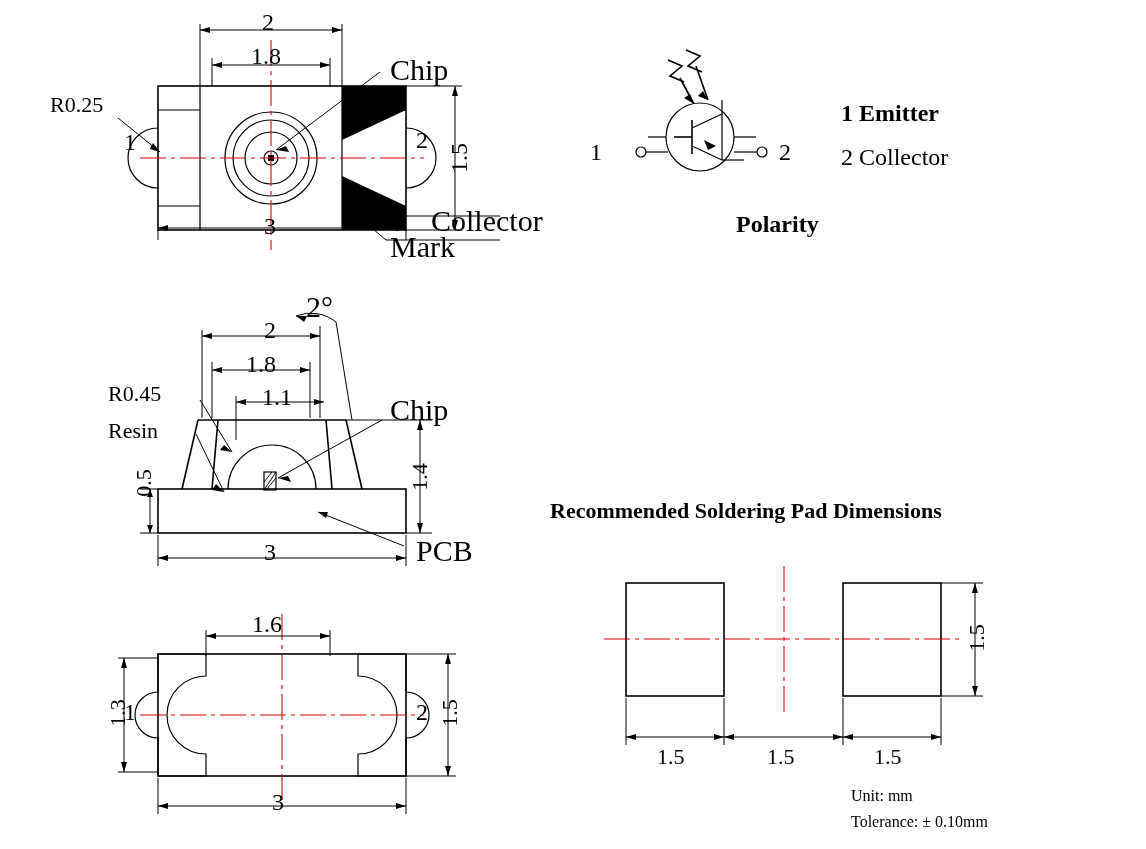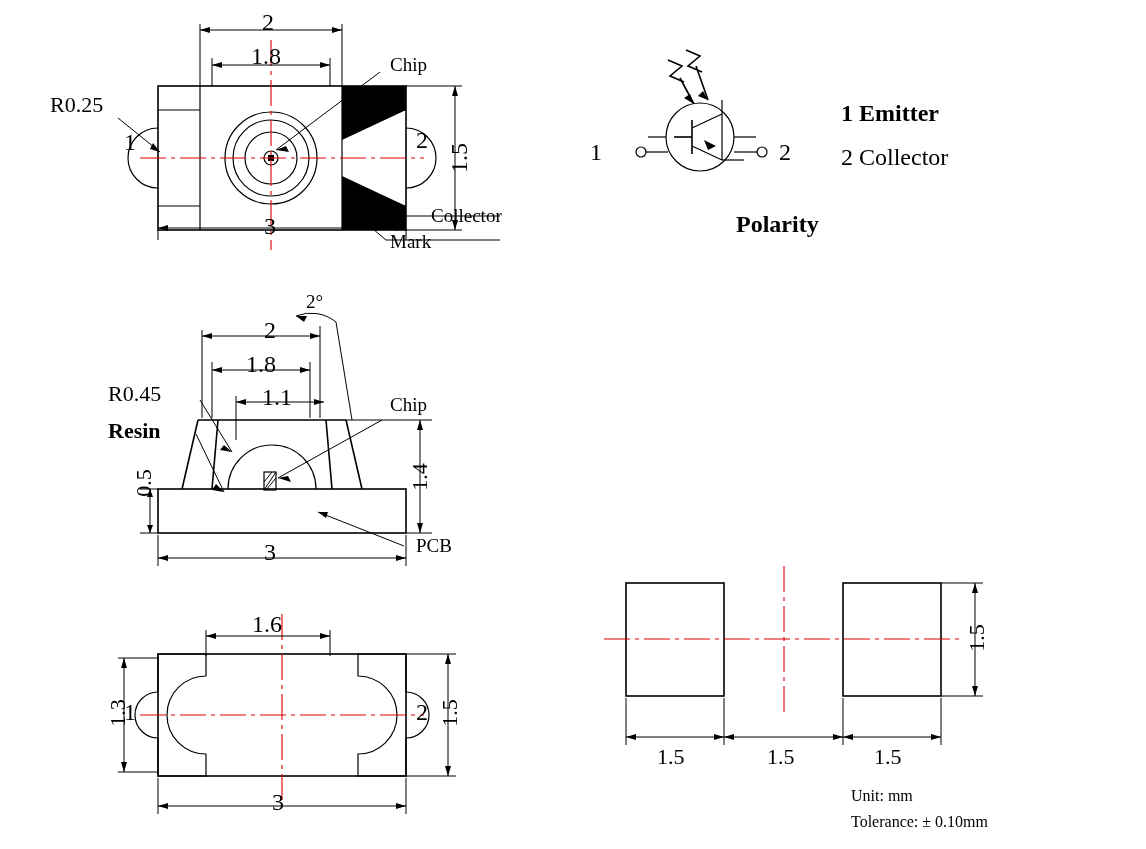--- a/index.html
+++ b/index.html
@@ -23,21 +23,21 @@
   }
   .lbl {
     position: absolute;
     white-space: nowrap;
     font-family: "Liberation Serif", serif;
     color: #000;
     line-height: 1;
   }
   .s20 { font-size: 16px; }
   .s22 { font-size: 22px; }
-  .s23 { font-size: 19px; }
+  .s23 { font-size: 30px; }
   .s24 { font-size: 24px; }
   .bold { font-weight: bold; }
   .vert {
     transform-origin: 50% 50%;
     transform: rotate(-90deg);
   }
   svg { position: absolute; left: 0; top: 0; }
   .ln  { stroke: #000; stroke-width: 1.2; fill: none; }
   .lnw { stroke: #000; stroke-width: 1.6; fill: none; }
   .thin{ stroke: #000; stroke-width: 1; fill: none; }
@@ -286,40 +286,41 @@
   <div class="lbl s24" style="left:416px; top:128px;">2</div>
   <div class="lbl s23" style="left:390px; top:55px;">Chip</div>
   <div class="lbl s23" style="left:390px; top:206px;margin-left:41px;">Collector</div>
   <div class="lbl s23" style="left:390px; top:232px;">Mark</div>
 
   <div class="lbl s23" style="left:306px; top:292px;">2°</div>
   <div class="lbl s24" style="left:264px; top:318px;">2</div>
   <div class="lbl s24" style="left:246px; top:352px;">1.8</div>
   <div class="lbl s24" style="left:262px; top:385px;font-family:Liberation Serif, serif;">1.1</div>
   <div class="lbl s22" style="left:108px; top:376px;margin-top:7px;">R0.45</div>
-  <div class="lbl s22" style="left:108px; top:420px;font-weight:bold;">Resin</div>
+  <div class="lbl s22" style="left:108px; top:420px;">Resin</div>
   <div class="lbl s23" style="left:390px; top:395px;">Chip</div>
   <div class="lbl s23" style="left:416px; top:536px;">PCB</div>
   <div class="lbl s22 vert" style="left:406px; top:466px;">1.4</div>
   <div class="lbl s22 vert" style="left:130px; top:472px;">0.5</div>
   <div class="lbl s24" style="left:264px; top:540px;">3</div>
 
   <div class="lbl s24" style="left:252px; top:612px;">1.6</div>
   <div class="lbl s22 vert" style="left:104px; top:702px;">1.3</div>
   <div class="lbl s22 vert" style="left:436px; top:702px;">1.5</div>
   <div class="lbl s24" style="left:272px; top:790px;">3</div>
   <div class="lbl s24" style="left:124px; top:700px;">1</div>
   <div class="lbl s24" style="left:416px; top:700px;">2</div>
 
   <div class="lbl s24" style="left:590px; top:140px;">1</div>
   <div class="lbl s24" style="left:779px; top:140px;">2</div>
   <div class="lbl s24" style="left:841px; top:101px;font-weight:bold;">1 Emitter</div>
   <div class="lbl s24" style="left:841px; top:145px;">2 Collector</div>
   <div class="lbl s24 bold" style="left:736px; top:212px;">Polarity</div>
 
+  <div class="lbl s22 bold" style="left:550px; top:500px;">Recommended Soldering Pad Dimensions</div>
   <div class="lbl s22" style="left:657px; top:746px;">1.5</div>
   <div class="lbl s22" style="left:767px; top:746px;">1.5</div>
   <div class="lbl s22" style="left:874px; top:746px;">1.5</div>
   <div class="lbl s22 vert" style="left:963px; top:627px;">1.5</div>
 
   <div class="lbl s20" style="left:851px; top:788px;">Unit: mm</div>
   <div class="lbl s20" style="left:851px; top:814px;">Tolerance: ± 0.10mm</div>
 
 </div>
 

